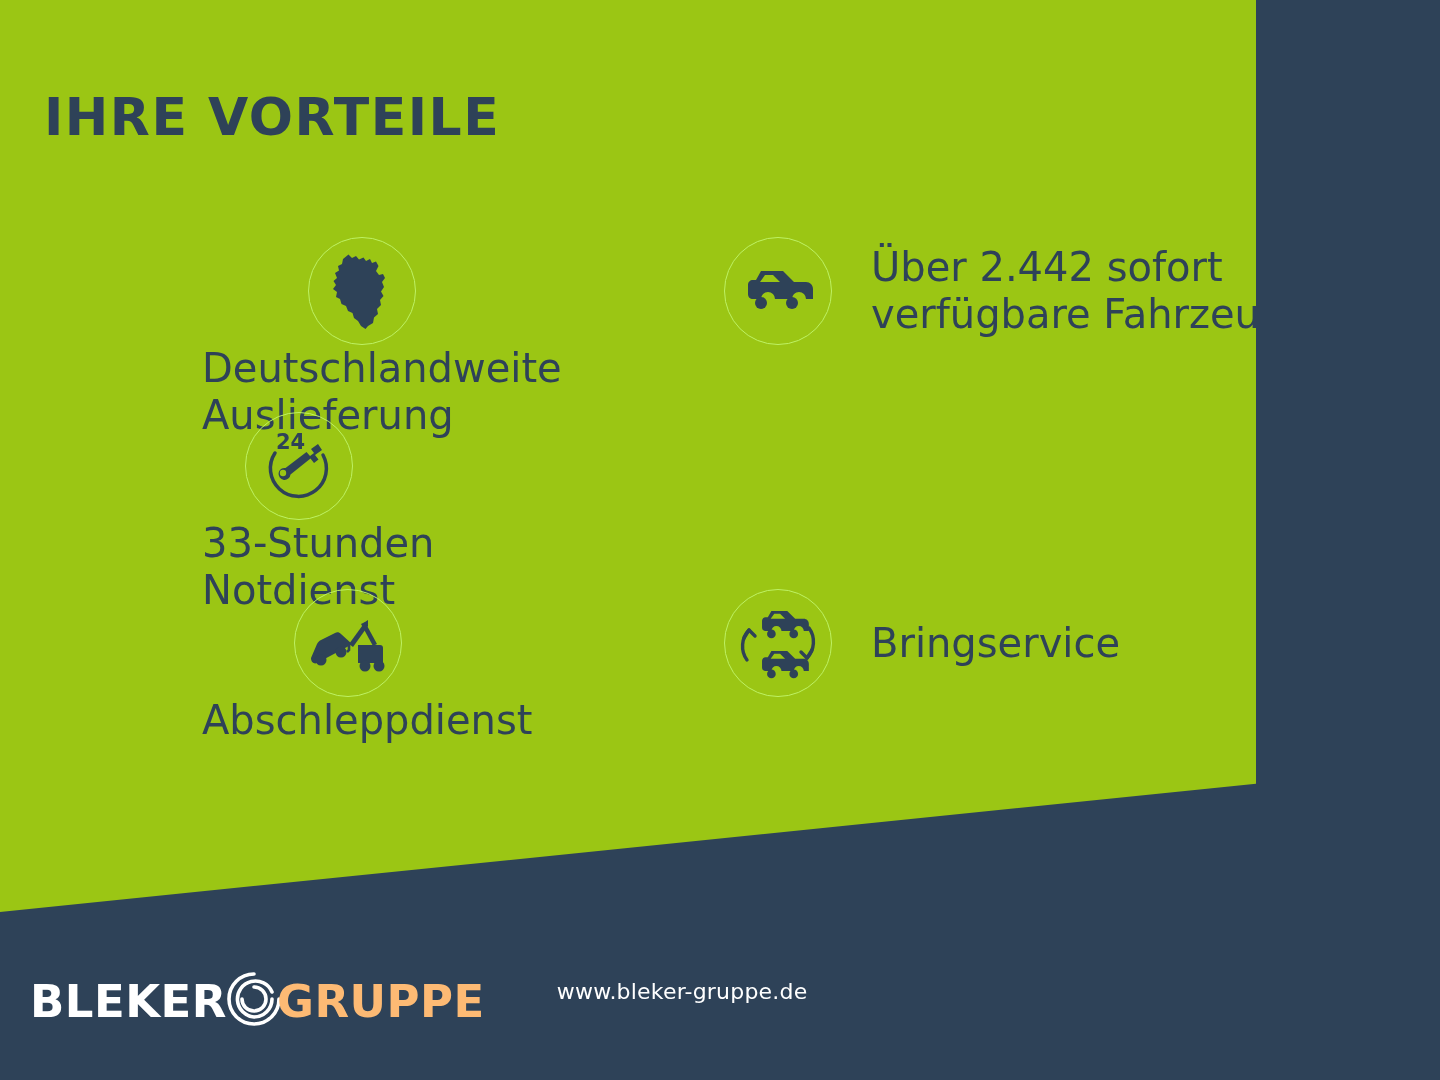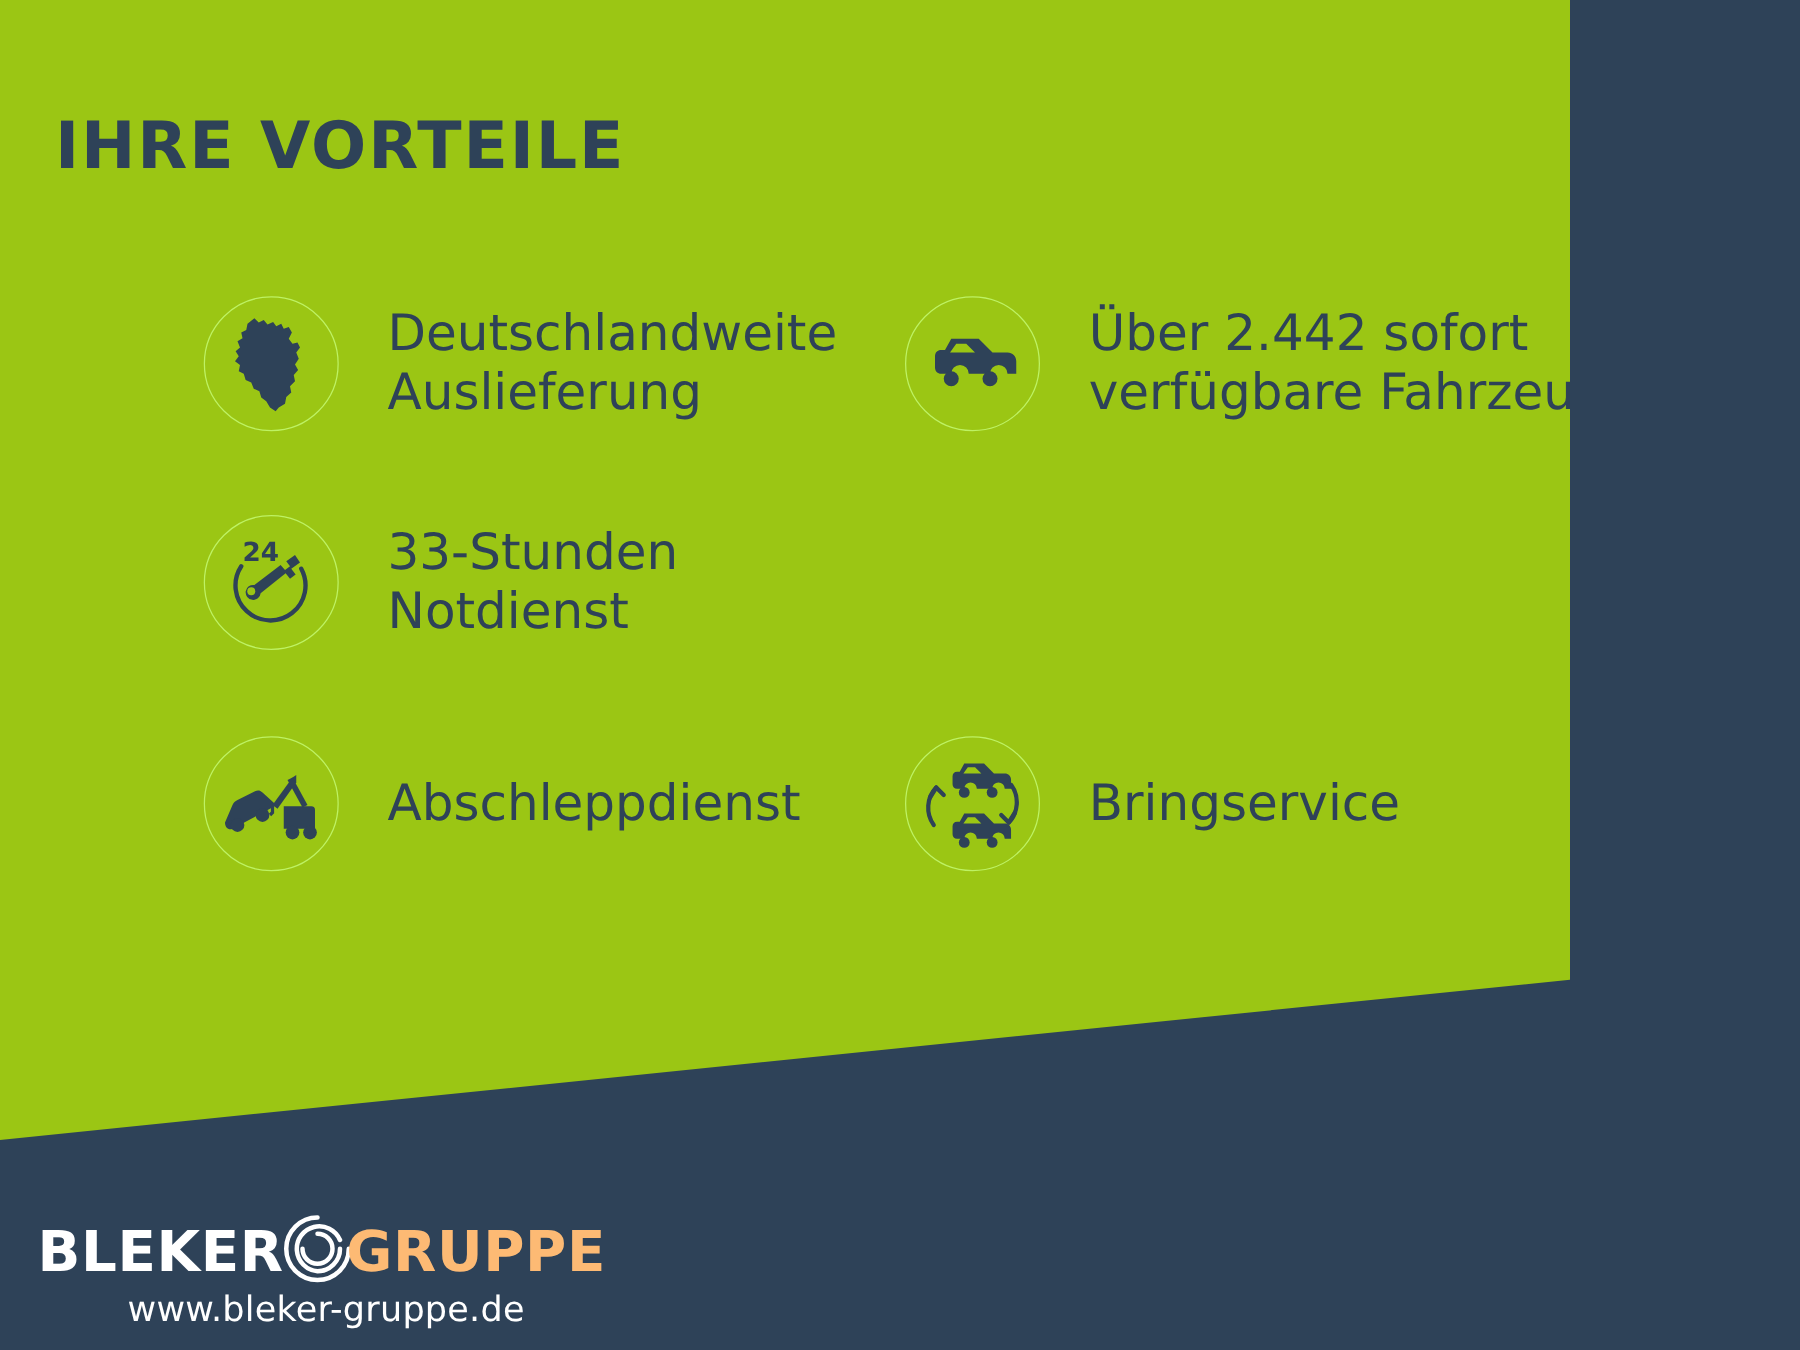--- a/index.html
+++ b/index.html
@@ -68,34 +68,34 @@
   }
   .benefit .label {
     margin-left: 39px;
     font-size: 40px;
     line-height: 47px;
     color: #2E4258;
     font-weight: 400;
     white-space: pre-line;
   }
   
-  .col-left  { left: 163px; }
+  .col-left  { left: 163px; flex-direction: column; }
   .col-right { left: 724px; }
   .row-1 { top: 237px; }
   .row-2 { top: 412px; }
   .row-3 { top: 589px; }
 
   
   .logo {
     position: absolute;
     left: 30px;
     top: 975px;
     display: flex;
     align-items: flex-start;
-    flex-direction: column;
+    flex-direction: row;
     justify-content: center;
   }
   .logo-row {
     display: flex;
     align-items: center;
     height: 52px;
   }
   .logo-bleker {
     font-size: 45px;
     font-weight: bold;
@@ -111,21 +111,21 @@
     font-size: 45px;
     font-weight: 700;
     color: #fdba74;
     letter-spacing: 0.5px;
     line-height: 45px;
     margin-left: -6px;
   }
   .logo-url {
     margin-top: 4px;
     margin-left: 72px;
-    font-size: 28px;
+    font-size: 22px;
     color: #FFFFFF;
     letter-spacing: 0.2px;
   }
 </style>
 </head>
 <body>
 
 <div id="slide">
 
   <div class="green-panel"></div>

